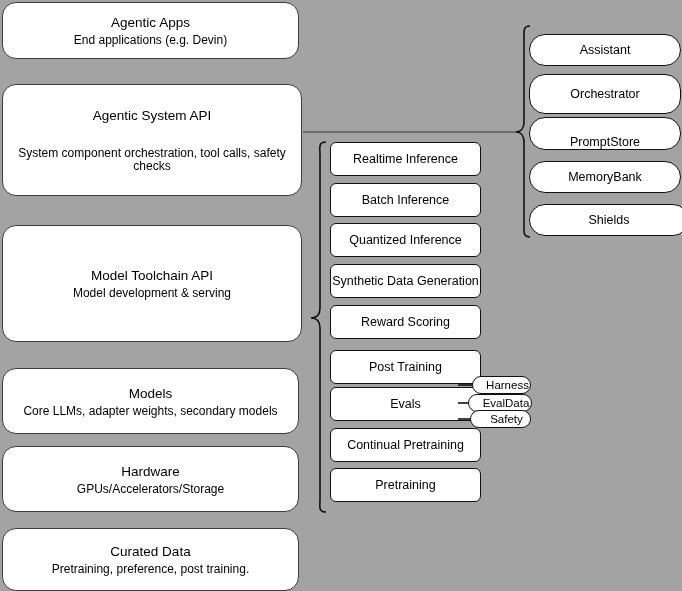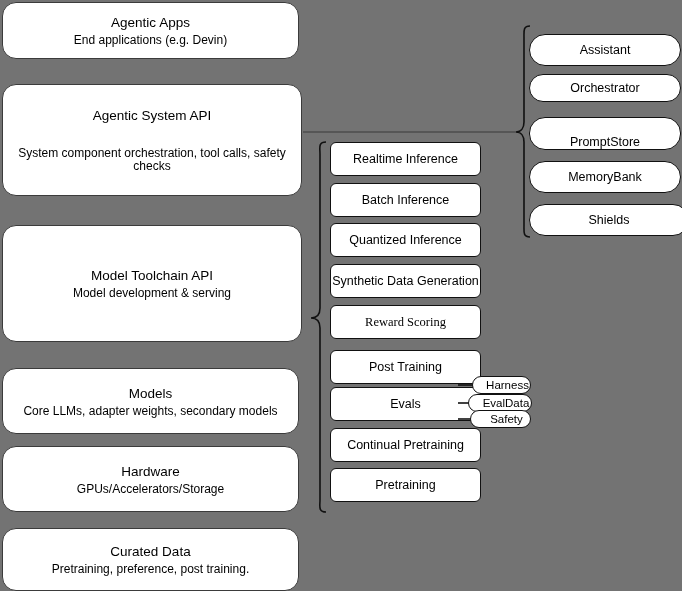--- a/index.html
+++ b/index.html
@@ -9,21 +9,21 @@
     background: #ffffff;
   }
   body {
     font-family: "Liberation Sans", sans-serif;
     color: #000000;
   }
   #canvas {
     position: relative;
     width: 682px;
     height: 591px;
-    background: #737373;
+    background: #a3a3a3;
     overflow: hidden;
   }
 
   
   .box {
     position: absolute;
     box-sizing: border-box;
     border: 1px solid #3b3b3b;
     border-radius: 14px;
     background: #ffffff;
@@ -170,21 +170,21 @@
   </div>
 
   <div class="box cap" style="left:330px; top:223px; width:151px; height:34px;">
     <span class="cap-label">Quantized Inference</span>
   </div>
 
   <div class="box cap" style="left:330px; top:264px; width:151px; height:34px;">
     <span class="cap-label">Synthetic Data Generation</span>
   </div>
 
-  <div class="box cap" style="left:330px; top:305px; width:151px; height:34px;font-family:Liberation Serif, serif;">
+  <div class="box cap" style="left:330px; top:305px; width:151px; height:34px;">
     <span class="cap-label">Reward Scoring</span>
   </div>
 
   <div class="box cap" style="left:330px; top:350px; width:151px; height:34px;">
     <span class="cap-label">Post Training</span>
   </div>
 
   <div class="box cap" style="left:330px; top:387px; width:151px; height:34px;">
     <span class="cap-label">Evals</span>
   </div>
@@ -206,21 +206,21 @@
   </div>
 
   <div class="pill" style="left:470px; top:410px; width:61px; height:18px;">
     <span>Safety</span>
   </div>
 
   <div class="box rightcap" style="left:529px; top:34px; width:152px; height:32px;">
     <span>Assistant</span>
   </div>
 
-  <div class="box rightcap" style="left:529px; top:74px; width:152px; height:28px;">
+  <div class="box rightcap" style="left:529px; top:74px; width:152px; height:40px;">
     <span>Orchestrator</span>
   </div>
 
   <div class="box rightcap" style="left:529px; top:117px; width:152px; height:33px;justify-content:flex-end;">
     <span>PromptStore</span>
   </div>
 
   <div class="box rightcap" style="left:529px; top:161px; width:152px; height:32px;">
     <span>MemoryBank</span>
   </div>

